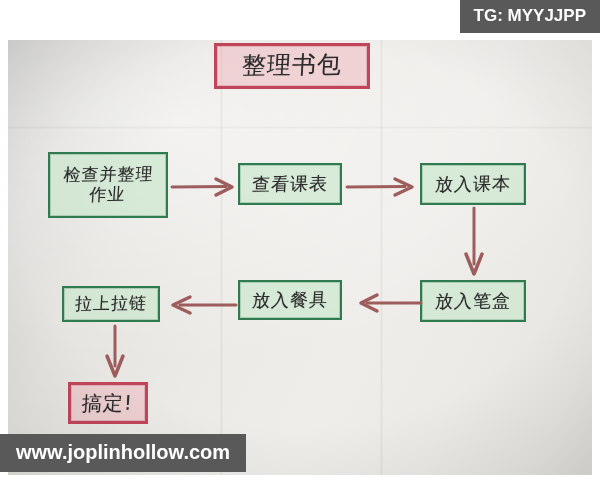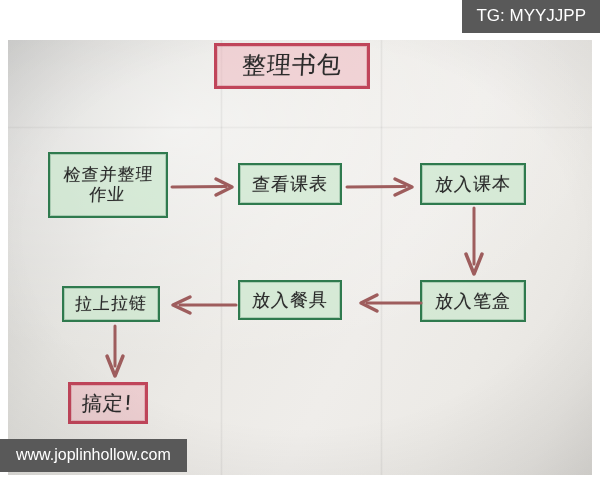--- a/index.html
+++ b/index.html
@@ -96,30 +96,31 @@
 
   
   .wm {
     position: absolute;
     background: #595959;
     color: #ffffff;
     font-family: "Liberation Sans", sans-serif;
     display: flex;
     align-items: center;
     justify-content: center;
+    font-weight: bold;
   }
   #wm-tg {
     right: 0; top: 0;
     padding: 6px 14px 7px 14px;
     font-size: 17px;
   }
   #wm-site {
     left: 0; bottom: 8px;
     padding: 7px 16px 8px 16px;
-    font-size: 16px;
+    font-size: 20px;
   }
 </style>
 </head>
 <body>
 
 <div id="photo">
 
   <div class="crease c1"></div>
   <div class="crease c2"></div>
   <div class="crease h1"></div>

